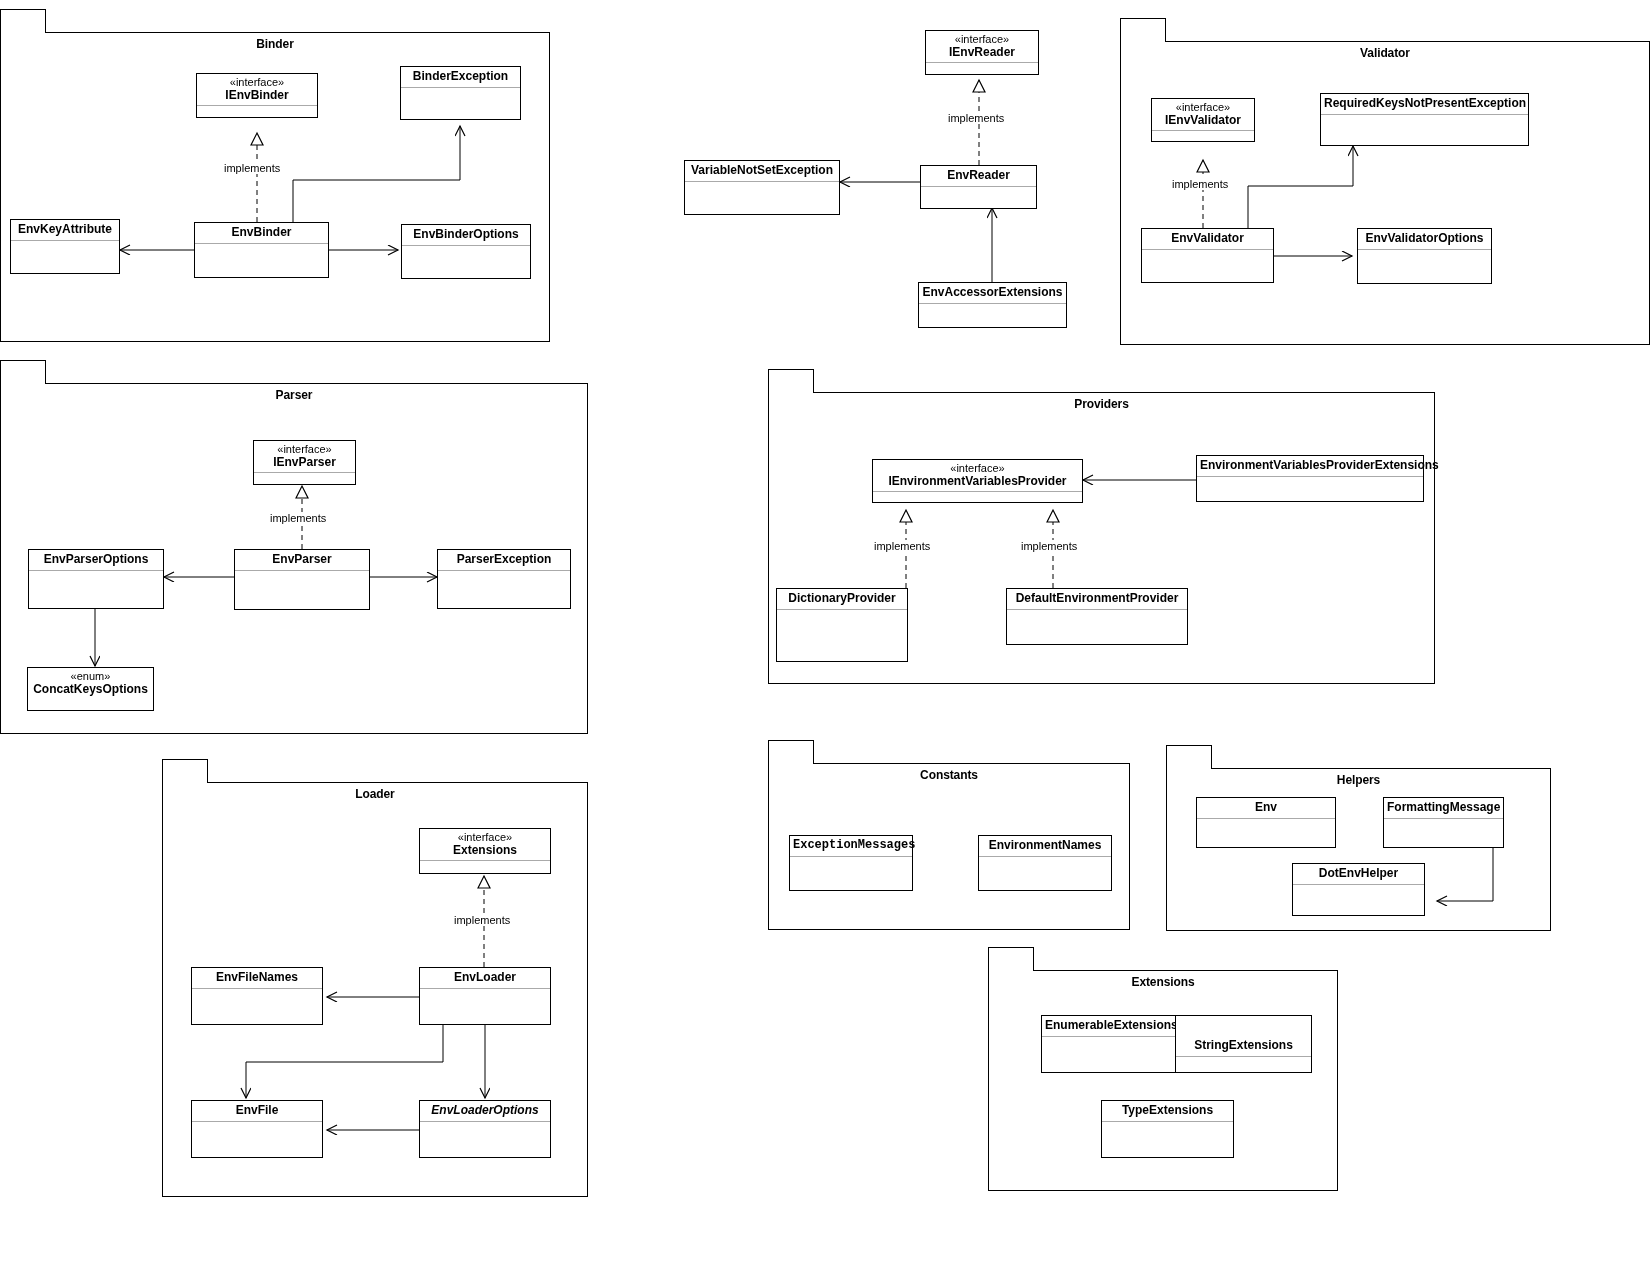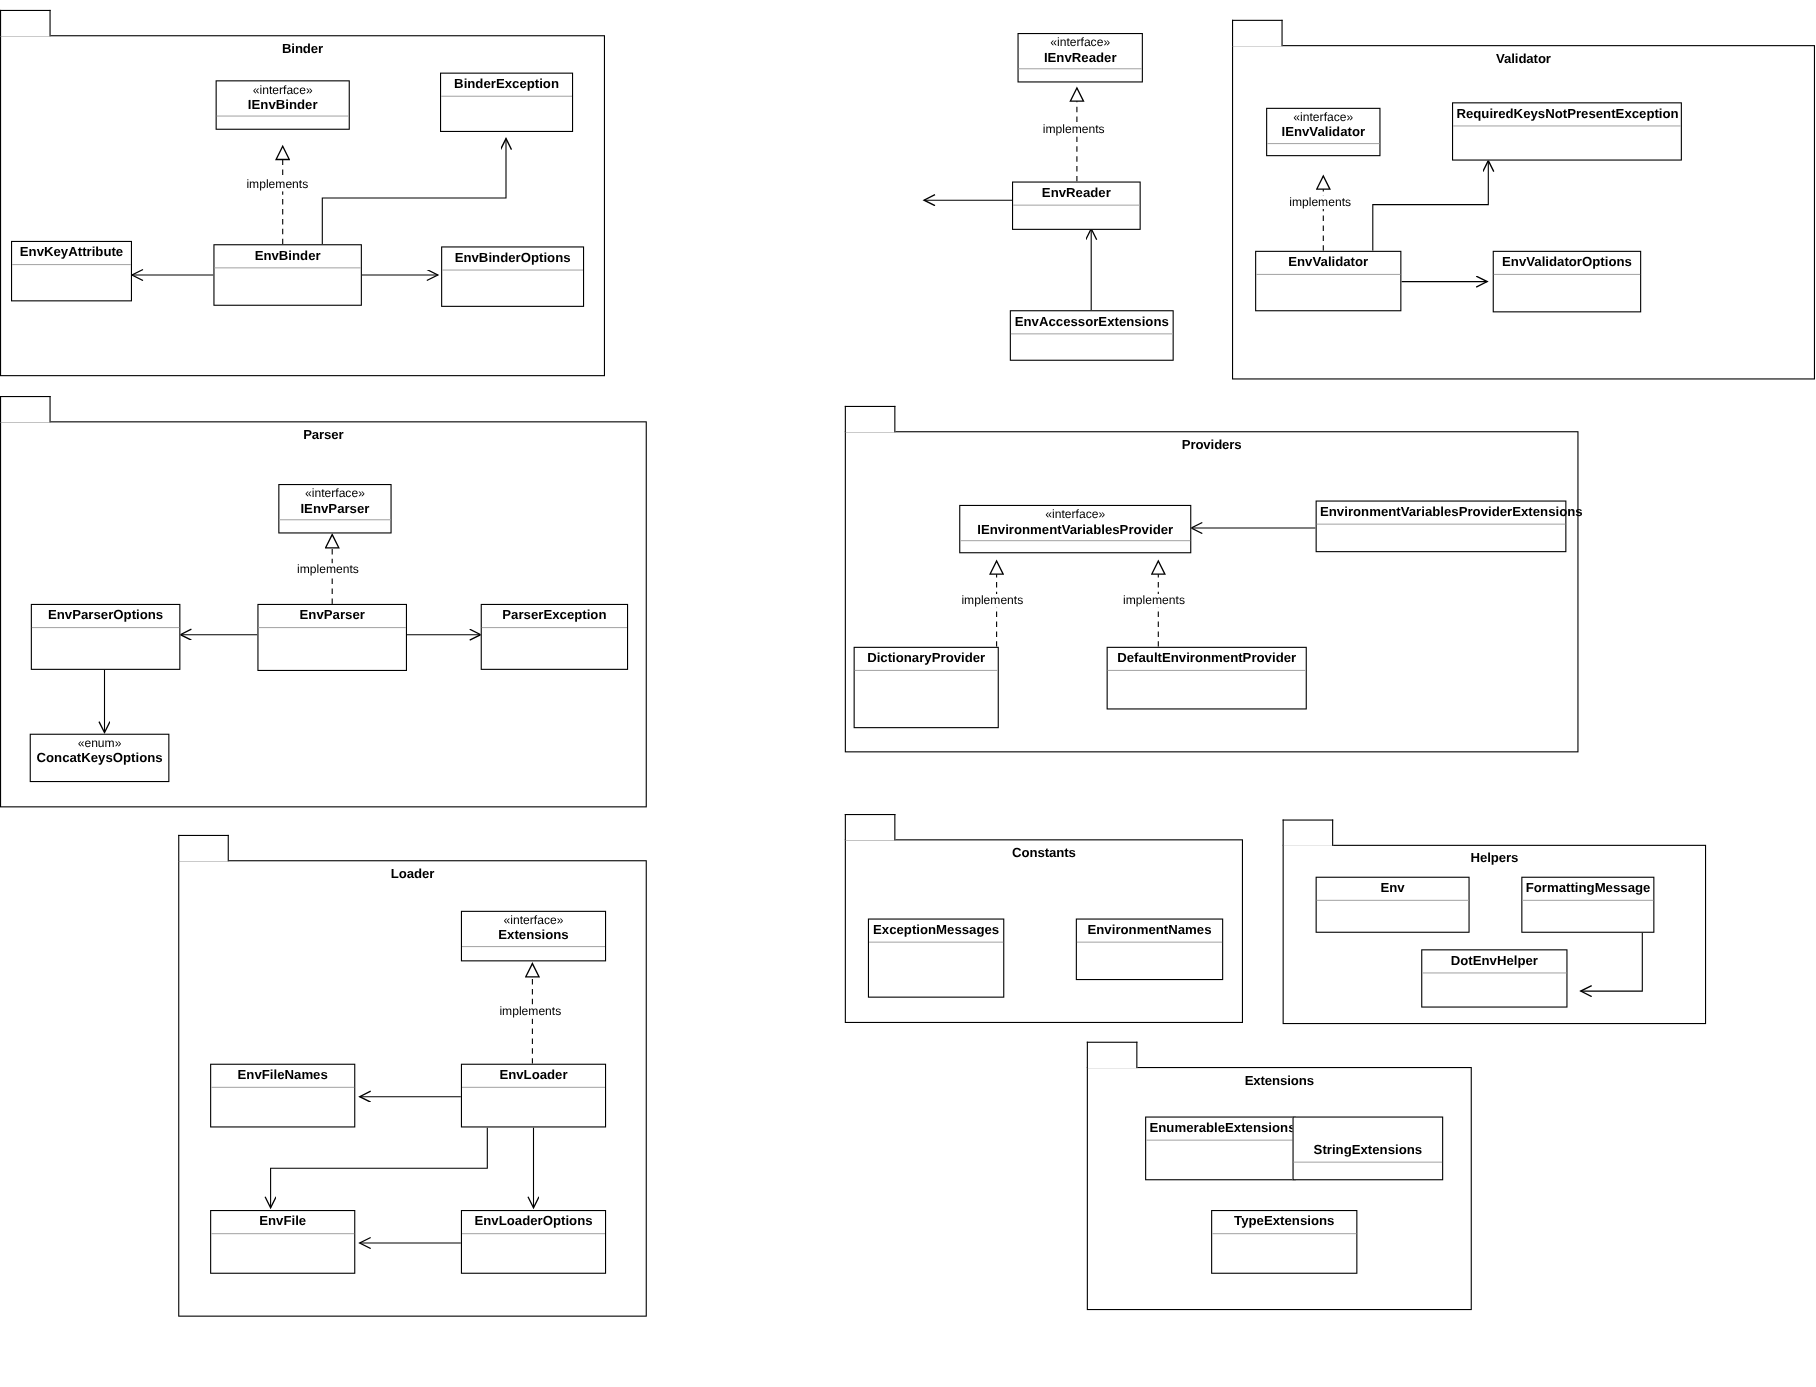--- a/index.html
+++ b/index.html
@@ -183,20 +183,26 @@
 
 
   <div class="cbox" style="left:925px; top:30px; width:114px; height:45px;">
     <div class="cbox-head">
       <span class="stereo">«interface»</span>
       <span class="cname">IEnvReader</span>
     </div>
     <div class="cbox-body"></div>
   </div>
 
+  <div class="cbox" style="left:684px; top:160px; width:156px; height:55px;">
+    <div class="cbox-head" style="padding-top:3px;">
+      <span class="cname">VariableNotSetException</span>
+    </div>
+    <div class="cbox-body"></div>
+  </div>
 
   <div class="cbox" style="left:920px; top:165px; width:117px; height:44px;">
     <div class="cbox-head" style="padding-top:3px;">
       <span class="cname">EnvReader</span>
     </div>
     <div class="cbox-body"></div>
   </div>
 
   <div class="cbox" style="left:918px; top:282px; width:149px; height:46px;">
     <div class="cbox-head" style="padding-top:3px;">
@@ -351,34 +357,34 @@
   </div>
 
   <div class="cbox" style="left:191px; top:1100px; width:132px; height:58px;">
     <div class="cbox-head" style="padding-top:3px;">
       <span class="cname">EnvFile</span>
     </div>
     <div class="cbox-body"></div>
   </div>
 
   <div class="cbox" style="left:419px; top:1100px; width:132px; height:58px;">
-    <div class="cbox-head" style="padding-top:3px;">
+    <div class="cbox-head" style="padding-top:3px;font-style:italic;">
       <span class="cname">EnvLoaderOptions</span>
     </div>
     <div class="cbox-body"></div>
   </div>
 
   <div class="edge-label" style="left:452px; top:914px;">implements</div>
 
   <div class="package" style="left:768px; top:763px; width:362px; height:167px;">
     <div class="package-tab"></div>
     <div class="package-title">Constants</div>
   </div>
 
-  <div class="cbox" style="left:789px; top:835px; width:124px; height:72px;">
+  <div class="cbox" style="left:789px; top:835px; width:124px; height:56px;font-family:Liberation Mono, monospace;">
     <div class="cbox-head" style="padding-top:3px;">
       <span class="cname">ExceptionMessages</span>
     </div>
     <div class="cbox-body"></div>
   </div>
 
   <div class="cbox" style="left:978px; top:835px; width:134px; height:56px;">
     <div class="cbox-head" style="padding-top:3px;">
       <span class="cname">EnvironmentNames</span>
     </div>

